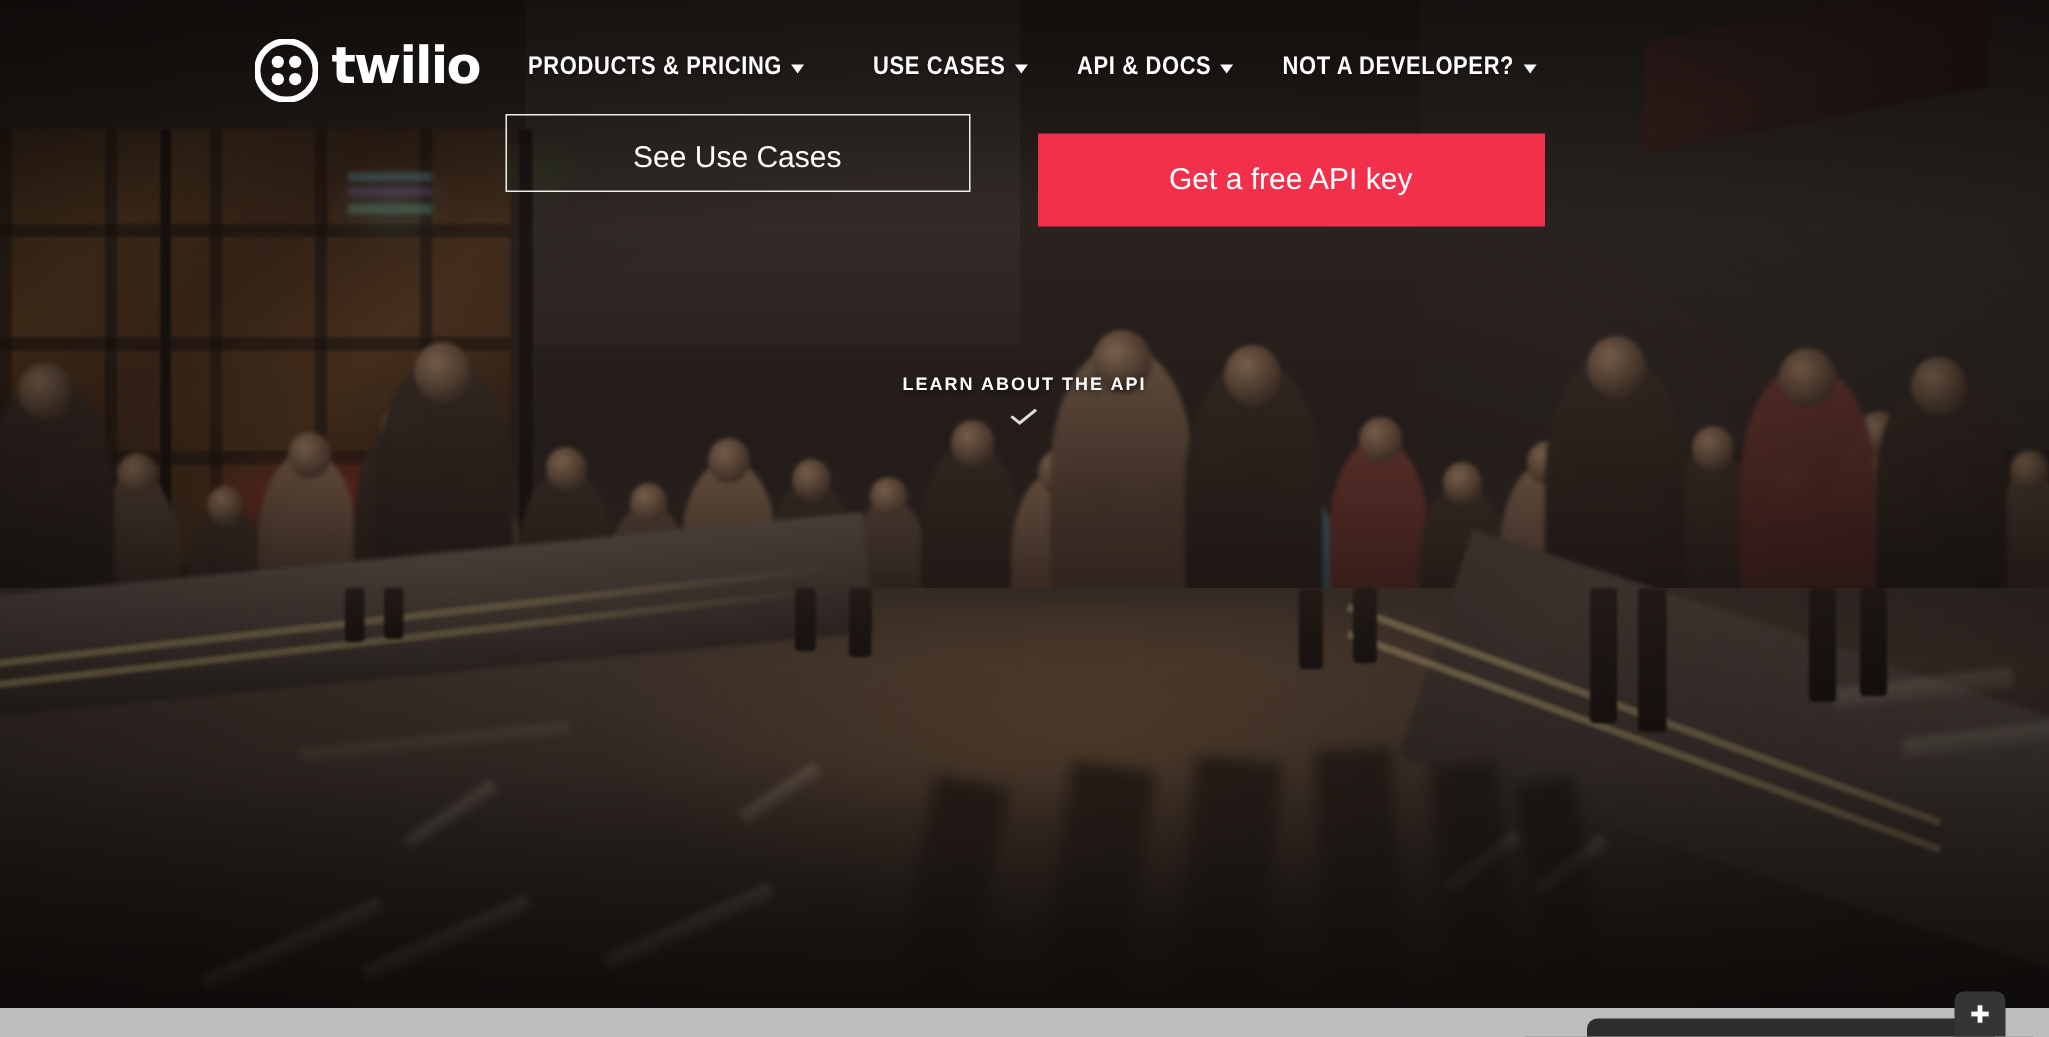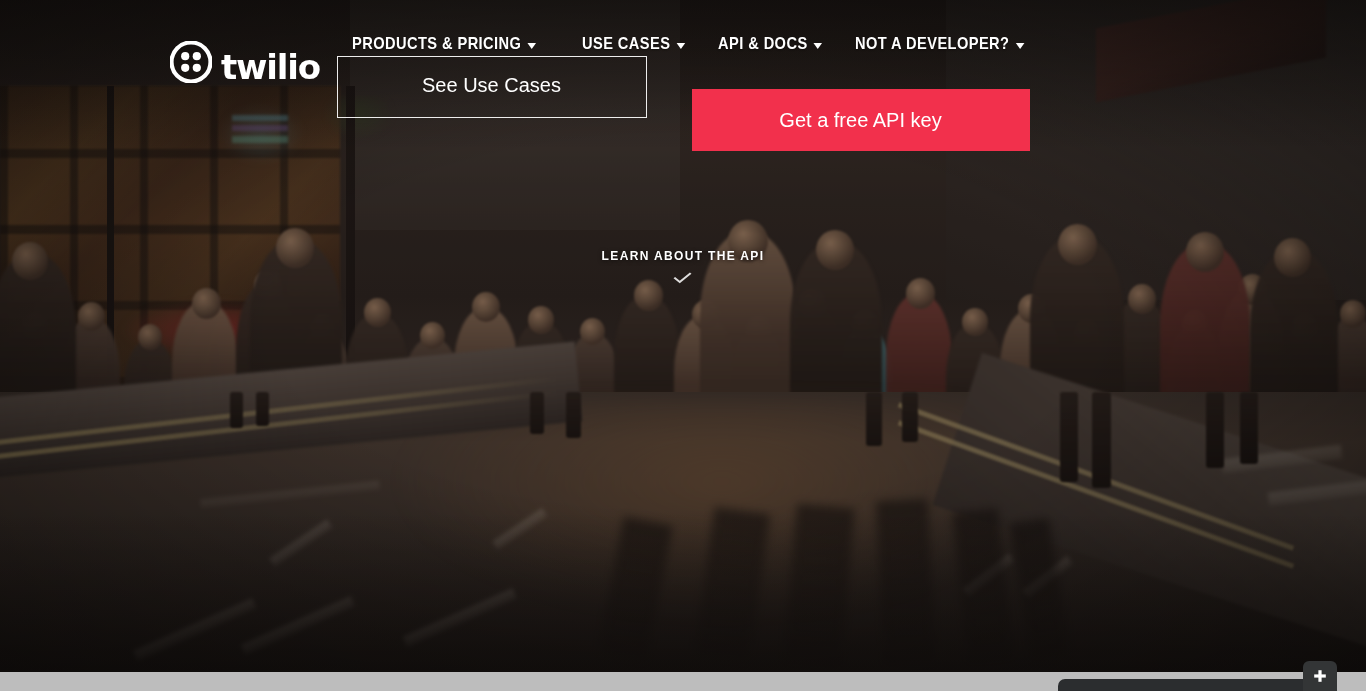--- a/index.html
+++ b/index.html
@@ -210,23 +210,22 @@
   }
 
   
   #header {
     position:absolute; left:0; top:0; width:1366px; height:90px;
     z-index:40;
     display:flex; align-items:center;
   }
   .logo-wrap {
     position:absolute; left:170px; top:26px;
-    display:flex; align-items:flex-end; gap:9px;
+    display:flex; align-items:flex-start; gap:9px;
     cursor:pointer;
-    margin-top:15px;
   }
   .logo-mark { width:42px; height:42px; display:block; }
   .logo-text {
     color:#fff; font-size:34px; font-weight:bold;
     letter-spacing:-1.2px; line-height:1;
     font-family:"DejaVu Sans", sans-serif;
     position:relative; top:1px;
   }
   nav.mainnav {
     position:absolute; left:352px; top:30px;
@@ -300,23 +299,24 @@
     display:flex; align-items:flex-start; gap:45px;
     margin-top:56px;
   }
   .cta {
     font-size:20px; font-weight:300;
     font-family:"Liberation Sans","DejaVu Sans", sans-serif;
     color:#fff; text-align:center;
     cursor:pointer; user-select:none;
   }
   .cta-outline {
-    width:310px; height:62px; line-height:56px;
+    width:310px; height:52px; line-height:56px;
     border:1px solid rgba(255,255,255,.92);
     background:transparent;
+    margin-top:20px;
   }
   .cta-solid {
     width:338px; height:62px; line-height:62px;
     background:#f2304c;
     border:none;
     margin-top:33px;
   }
   .learn {
     margin-top:98px;
     display:flex; flex-direction:column; align-items:center;

